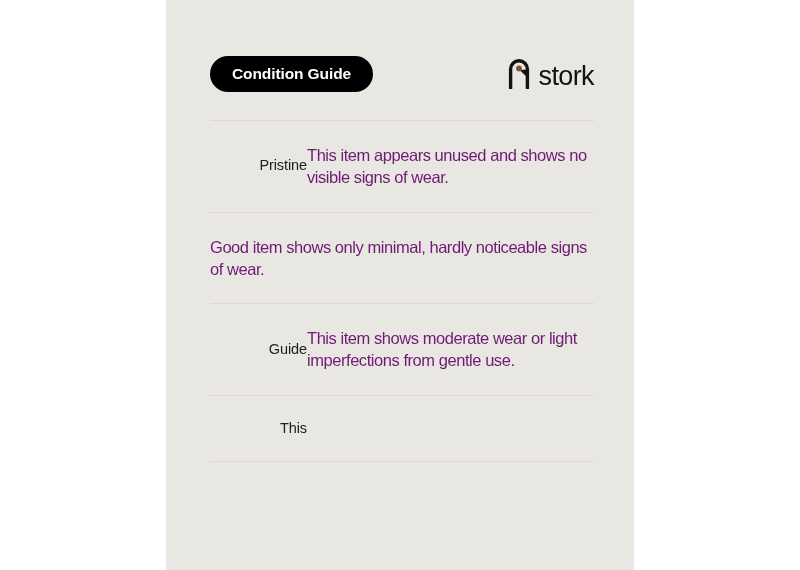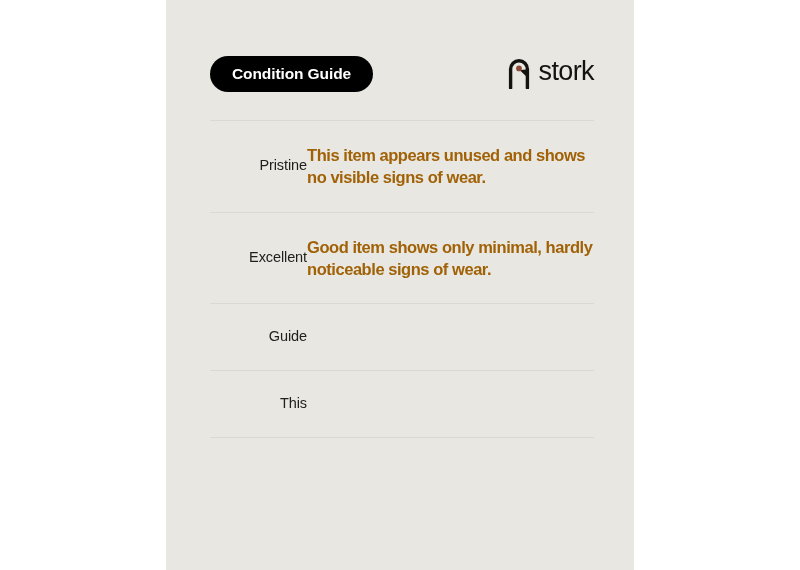--- a/index.html
+++ b/index.html
@@ -56,21 +56,21 @@
     line-height: 36px;
     display: inline-block;
     white-space: nowrap;
   }
 
   .brand {
     position: absolute;
     right: 0;
     top: 1px;
     display: flex;
-    align-items: flex-start;
+    align-items: flex-end;
     gap: 7px;
   }
 
   .brand-mark {
     display: block;
     width: 24px;
     height: 32px;
   }
 
   .brand-word {
@@ -107,22 +107,22 @@
     font-size: 14.5px;
     color: #22201c;
     letter-spacing: -0.1px;
     line-height: 1.35;
     box-sizing: border-box;
   }
 
   .row-desc {
     flex: 1 1 auto;
     font-size: 16.5px;
-    font-weight: bold;
-    color: #a16207;
+    font-weight: normal;
+    color: #701a75;
     letter-spacing: -0.45px;
     line-height: 1.35;
     box-sizing: border-box;
   }
 
   
   .guide-row {
     padding-top: 23px;
     padding-bottom: 23px;
   }
@@ -159,26 +159,26 @@
     </div>
 
     <div class="guide-table">
 
       <div class="guide-row r-2lines">
         <div class="row-label">Pristine</div>
         <div class="row-desc">This item appears unused and shows no visible signs of wear.</div>
       </div>
 
       <div class="guide-row r-2lines">
-        <div class="row-label">Excellent</div>
         <div class="row-desc">Good item shows only minimal, hardly noticeable signs of wear.</div>
       </div>
 
       <div class="guide-row r-3lines">
         <div class="row-label">Guide</div>
+        <div class="row-desc">This item shows moderate wear or light imperfections from gentle use.</div>
       </div>
 
       <div class="guide-row r-3lines">
         <div class="row-label">This</div>
       </div>
 
     </div>
 
   </div>
 

